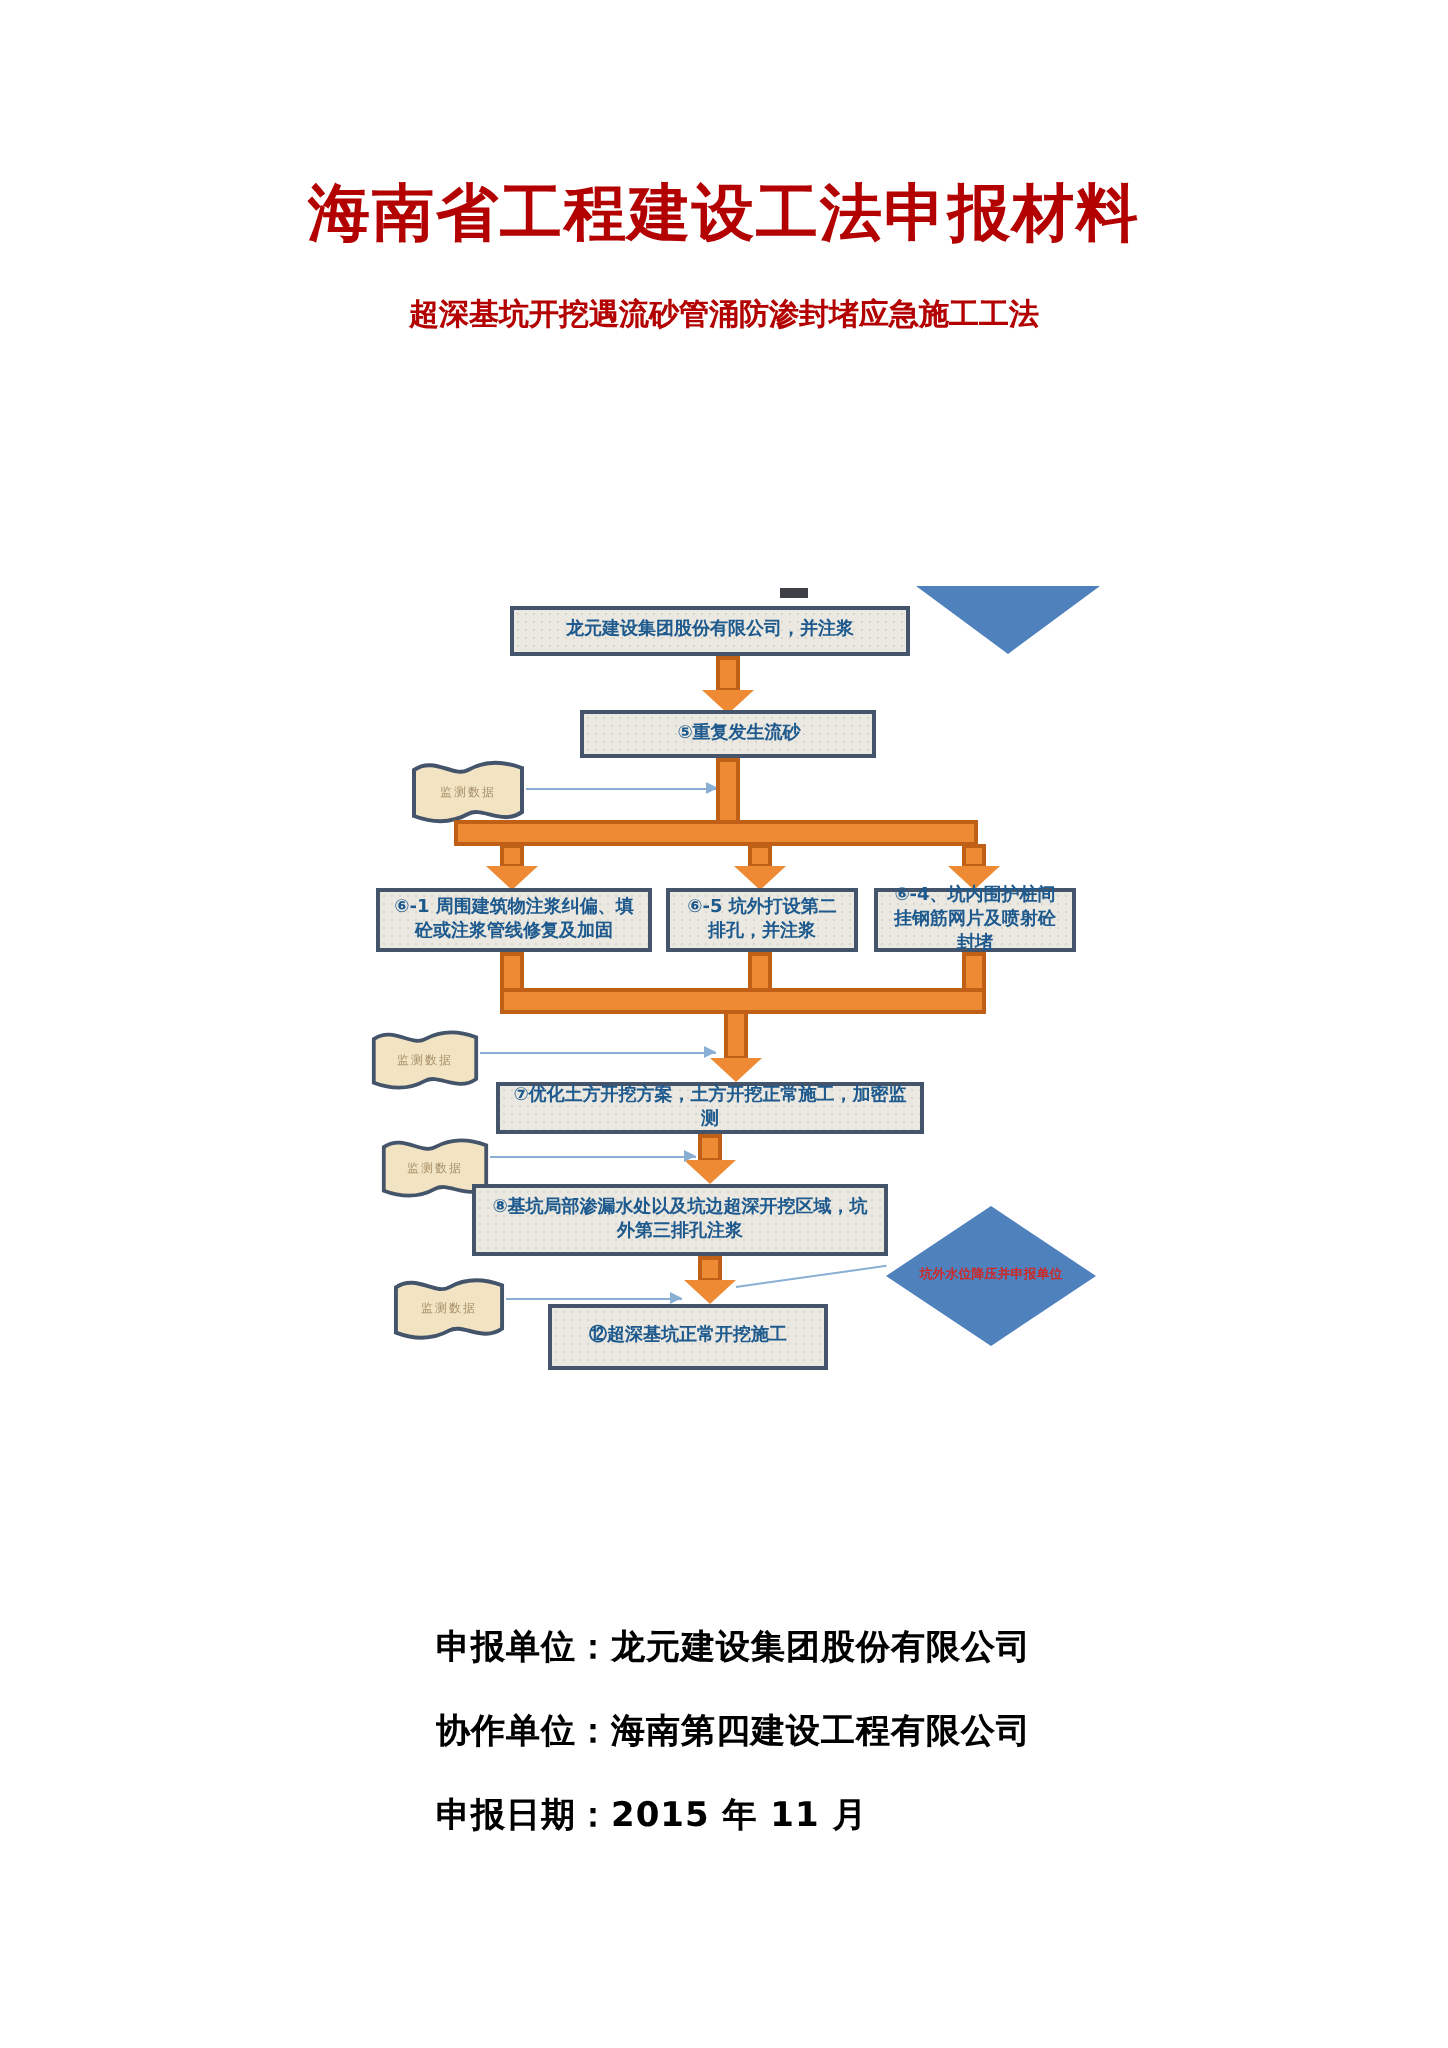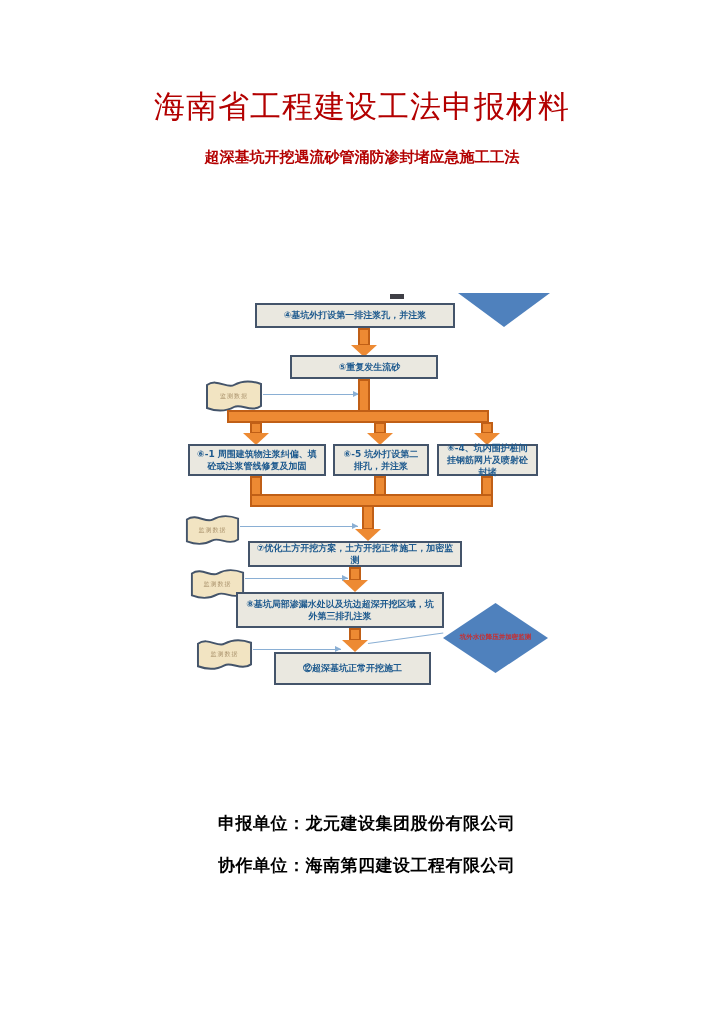--- a/index.html
+++ b/index.html
@@ -10,21 +10,21 @@
   }
   *{margin:0;padding:0;box-sizing:border-box;}
   html,body{background:#888;}
   .page{
     position:relative;width:724px;height:1024px;background:#ffffff;
     margin:0 auto;overflow:hidden;
     font-family:"DejaVu Sans","Liberation Sans",sans-serif;
   }
   .title{
     position:absolute;top:86px;left:0;width:100%;text-align:center;
-    font-size:31px;font-weight:normal;color:var(--title-red);letter-spacing:1px;
+    font-size:31px;font-weight:bold;color:var(--title-red);letter-spacing:1px;
   }
   .subtitle{
     position:absolute;top:148px;left:0;width:100%;text-align:center;
     font-size:15px;font-weight:bold;color:var(--title-red);
   }
   
   .fbox{
     position:absolute;background:#eae8e0;
     background-image:radial-gradient(#d9d6cb 0.6px, transparent 0.6px);
     background-size:4px 4px;
@@ -33,21 +33,21 @@
     display:flex;align-items:center;justify-content:center;text-align:center;
     padding:1px 5px;
   }
   .b4 {left:255px;top:303px;width:200px;height:25px;}
   .b5 {left:290px;top:355px;width:148px;height:24px;padding-left:16px;}
   .b61{left:188px;top:444px;width:138px;height:32px;}
   .b62{left:333px;top:444px;width:96px; height:32px;}
   .b63{left:437px;top:444px;width:101px;height:32px;}
   .b7 {left:248px;top:541px;width:214px;height:26px;}
   .b8 {left:236px;top:592px;width:208px;height:36px;}
-  .b12{left:274px;top:652px;width:157px;height:33px;}
+  .b12{left:274px;top:652px;width:140px;height:33px;}
   
   .obar{position:absolute;background:var(--arrow-orange);border:2px solid var(--arrow-outline);}
   .ohead{position:absolute;width:0;height:0;
     border-left:13px solid transparent;border-right:13px solid transparent;
     border-top:12px solid var(--arrow-orange);}
   .st1 {left:358px;top:328px;width:12px;height:18px;}
   .sh1 {left:351px;top:345px;}
   .st5 {left:358px;top:379px;width:12px;height:33px;}
   .hb1 {left:227px;top:410px;width:262px;height:13px;}
   .dls {left:250px;top:422px;width:12px;height:12px;}
@@ -108,21 +108,21 @@
 <body>
 
 <div class="page">
 
   <div class="title">海南省工程建设工法申报材料</div>
   <div class="subtitle">超深基坑开挖遇流砂管涌防渗封堵应急施工工法</div>
 
   <div class="dash"></div>
   <div class="tri"></div>
 
-  <div class="fbox b4">④基坑外打设第一排注浆孔，并注浆</div>
+  <div class="fbox b4">龙元建设集团股份有限公司，并注浆</div>
   <div class="obar st1"></div>
   <div class="ohead sh1"></div>
 
   <div class="fbox b5">⑤重复发生流砂</div>
 
   <div class="scroll sc1">
     <svg viewBox="0 0 58 34">
       <path d="M2 6 C 12 -1, 22 10, 29 6 C 38 1, 48 2, 56 5 L 56 27 C 46 34, 36 24, 29 28 C 20 33, 10 32, 2 29 Z" fill="#f2e4c2" stroke="#44546a" stroke-width="2"></path>
     </svg>
     <div class="lbl">监测数据</div>
@@ -180,22 +180,23 @@
     <svg viewBox="0 0 58 34">
       <path d="M2 6 C 12 -1, 22 10, 29 6 C 38 1, 48 2, 56 5 L 56 27 C 46 34, 36 24, 29 28 C 20 33, 10 32, 2 29 Z" fill="#f2e4c2" stroke="#44546a" stroke-width="2"></path>
     </svg>
     <div class="lbl">监测数据</div>
   </div>
   <div class="cline cl4"></div>
   <div class="chead ch4"></div>
 
   <div class="diamond">
     <span>坑外水位降压并</span>
-    <span>加密监测</span>
+    <span>申报单位</span>
   </div>
   <div class="cline cld"></div>
 
   <div class="fbox b12">⑫超深基坑正常开挖施工</div>
 
   <div class="fline f2">协作单位：海南第四建设工程有限公司</div>
   <div class="fline f1">申报单位：龙元建设集团股份有限公司</div>
+  <div class="fline f3">申报日期：2015 年 11 月</div>
 
 </div>
 
 </body></html>

